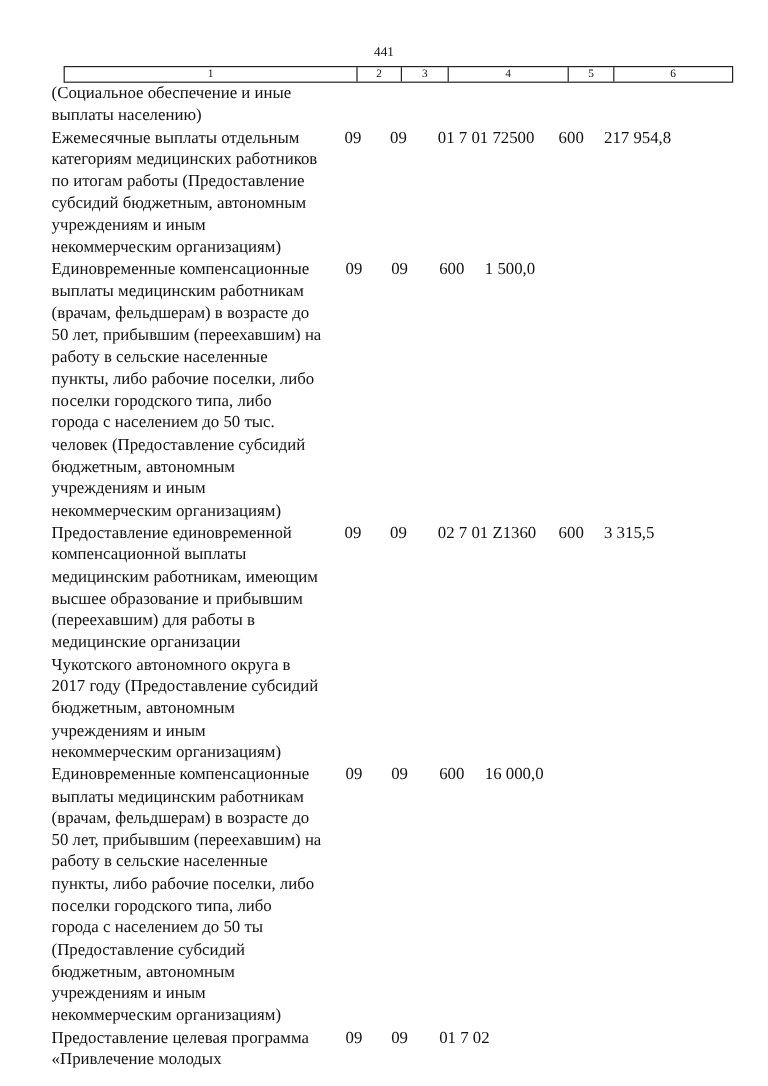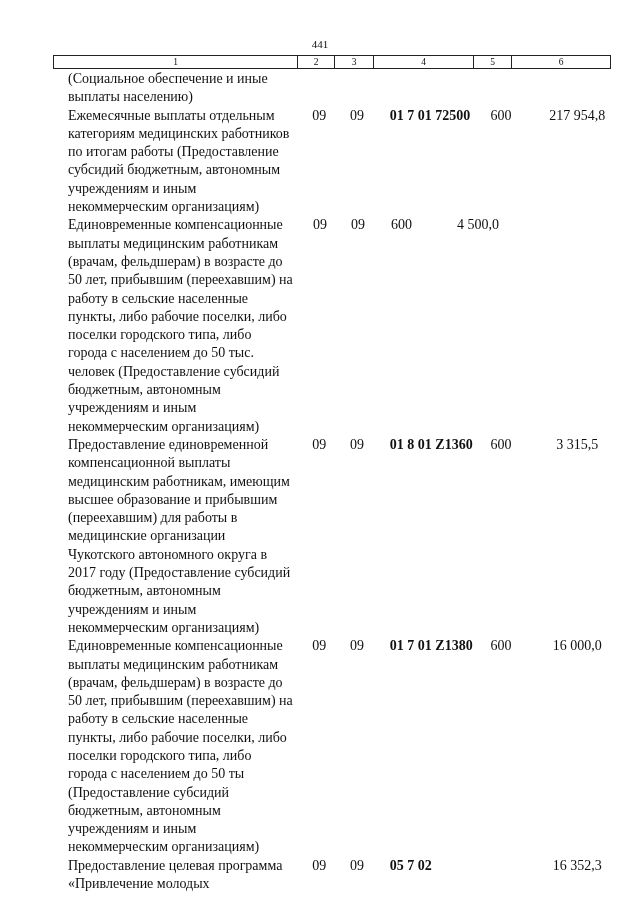--- a/index.html
+++ b/index.html
@@ -4,28 +4,28 @@
 <style>
   html, body { margin:0; padding:0; background:#ffffff; }
   body { width:640px; height:905px; position:relative; overflow:hidden;
          font-family:"Liberation Serif", serif; color:#111; }
   .page-number { position:absolute; top:38px; left:0; width:640px; text-align:center;
                  font-size:11px; }
   .header-table { position:absolute; top:55px; left:53px; width:558px; height:14px;
                   border:1px solid #222; box-sizing:border-box; display:flex; }
   .hcell { font-size:9.5px; text-align:center; line-height:12px; border-right:1px solid #222; box-sizing:border-box; }
   .hcell:last-child { border-right:none; }
-  .rows { position:absolute; top:70px; left:68px; width:558px; }
+  .rows { position:absolute; top:70px; left:43px; width:558px; }
   .row { display:flex; font-size:14px; line-height:18.3px; }
   .c1 { width:244px; white-space:pre-line; }
   .c2 { width:37px; padding-left:1px; }
   .c3 { width:39px; padding-left:1px; }
-  .c4 { width:100px; padding-left:1px; white-space:nowrap;font-weight:bold; }
+  .c4 { width:100px; padding-left:1px; white-space:nowrap; }
   .c5 { width:38px; padding-left:1px;font-family:Liberation Serif, serif; }
-  .c6 { width:98px; text-align:center; }
+  .c6 { width:98px; text-align:left; }
 </style>
 </head>
 <body>
 
 <div class="page-number">441</div>
 
 <div class="header-table">
   <div class="hcell" style="width:244px">1</div>
   <div class="hcell" style="width:37px">2</div>
   <div class="hcell" style="width:39px">3</div>
@@ -66,61 +66,59 @@
 пункты, либо рабочие поселки, либо
 поселки городского типа, либо
 города с населением до 50 тыс.
 человек (Предоставление субсидий
 бюджетным, автономным
 учреждениям и иным
 некоммерческим организациям)</div>
     <div class="c2">09</div>
     <div class="c3">09</div>
     <div class="c5">600</div>
-    <div class="c6">4 500,0</div>
+    <div class="c6">1 500,0</div>
   </div>
   <div class="row">
     <div class="c1">Предоставление единовременной
 компенсационной выплаты
 медицинским работникам, имеющим
 высшее образование и прибывшим
 (переехавшим) для работы в
 медицинские организации
 Чукотского автономного округа в
 2017 году (Предоставление субсидий
 бюджетным, автономным
 учреждениям и иным
 некоммерческим организациям)</div>
     <div class="c2">09</div>
     <div class="c3">09</div>
-    <div class="c4">01 8 01 Z1360</div>
+    <div class="c4">02 7 01 Z1360</div>
     <div class="c5">600</div>
     <div class="c6">3 315,5</div>
   </div>
   <div class="row">
     <div class="c1">Единовременные компенсационные
 выплаты медицинским работникам
 (врачам, фельдшерам) в возрасте до
 50 лет, прибывшим (переехавшим) на
 работу в сельские населенные
 пункты, либо рабочие поселки, либо
 поселки городского типа, либо
 города с населением до 50 ты
 (Предоставление субсидий
 бюджетным, автономным
 учреждениям и иным
 некоммерческим организациям)</div>
     <div class="c2">09</div>
     <div class="c3">09</div>
-    <div class="c4">01 7 01 Z1380</div>
     <div class="c5">600</div>
     <div class="c6">16 000,0</div>
   </div>
   <div class="row">
     <div class="c1">Предоставление целевая программа
 «Привлечение молодых</div>
     <div class="c2">09</div>
     <div class="c3">09</div>
-    <div class="c4">05 7 02</div>
+    <div class="c4">01 7 02</div>
     <div class="c5"></div>
-    <div class="c6">16 352,3</div>
   </div>
 </div>
 
 </body></html>

